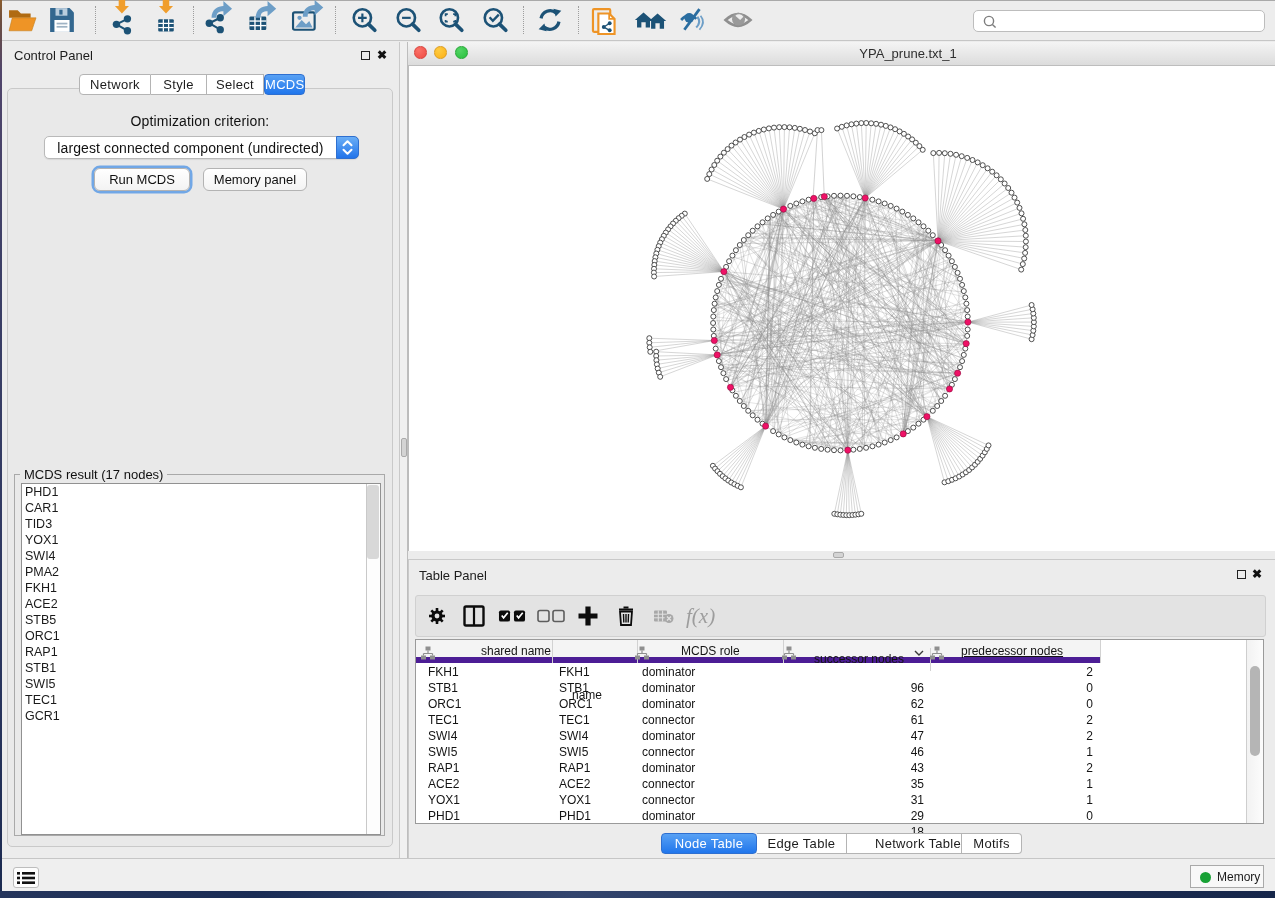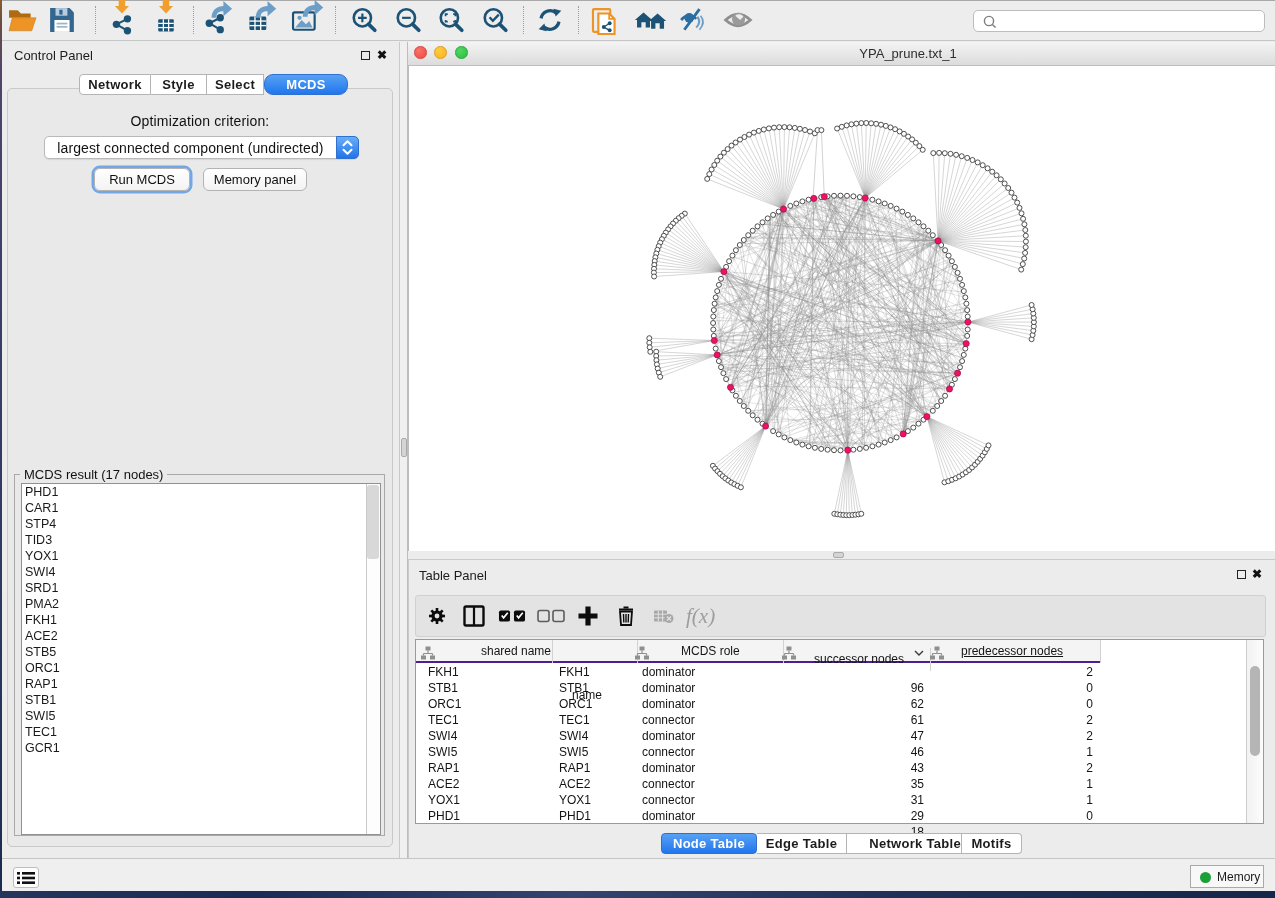--- a/index.html
+++ b/index.html
@@ -11,21 +11,21 @@
 #toolbar { left:0; top:0; width:1275px; height:41px; background:#ededed; border-top:1px solid #a9a9a9; border-bottom:1px solid #c6c6c6; }
 .tsep { position:absolute; top:6px; height:28px; width:0; border-left:1px dotted #9e9e9e; }
 #searchbox { position:absolute; left:973px; top:10px; width:292px; height:22px; background:#fff; border:1px solid #bdbdbd; border-radius:5px; }
 
 
 #cp-title { left:14px; top:48px; font-size:13px; color:#1c1c1c; }
 #cp-float { left:361px; top:51px; width:9px; height:9px; border:1.5px solid #222; }
 #cp-close { left:377px; top:48px; font-size:12px; font-weight:bold; color:#111; }
 #cp-body { left:7px; top:88px; width:386px; height:759px; background:#e9e9e9; border:1px solid #c9c9c9; border-radius:5px; }
 .tabs { position:absolute; display:flex; height:21px; }
-.tab { height:21px; line-height:20px; text-align:center; background:#fff; border:1px solid #b4b4b4; border-left:none; font-size:13px; letter-spacing:0.3px; color:#1c1c1c;font-weight:bold; }
+.tab { height:21px; line-height:20px; text-align:center; background:#fff; border:1px solid #b4b4b4; border-left:none; font-size:13px; letter-spacing:0.3px; color:#1c1c1c; }
 .tab.first { border-left:1px solid #b4b4b4; border-radius:4px 0 0 4px; }
 .tab.last { border-radius:0 4px 4px 0; }
 .tab.sel { background:linear-gradient(#58a1f4,#2076ec); color:#fff; border:1px solid #2e6fd0; border-radius:4px; }
 #cp-tabs { left:79px; top:74px; }
 #opt-label { left:0px; top:113px; width:400px; text-align:center; font-size:14px; letter-spacing:0.15px; color:#111; }
 #combo { left:44px; top:136px; width:315px; height:23px; background:#fff; border:1px solid #b9b9b9; border-radius:5px; box-shadow:0 1px 1px rgba(0,0,0,0.08); }
 #combo-text { position:absolute; left:4px; right:26px; top:2.5px; text-align:center; font-size:14px; letter-spacing:0.1px; color:#111; }
 #combo-btn { position:absolute; right:-1px; top:-1px; width:23px; height:23px; border-radius:0 5px 5px 0; background:linear-gradient(#6aaef6,#2274ea); border:1px solid #2e6fd0; }
 .btn { position:absolute; height:23px; background:linear-gradient(#ffffff,#f3f3f3); border:1px solid #b3b3b3; border-radius:6px; text-align:center; line-height:21px; font-size:13px; color:#111; }
 #btn-run { left:94px; top:168px; width:96px; box-shadow:0 0 0 2.5px rgba(100,160,230,0.9); }
@@ -51,21 +51,21 @@
 #canvas { left:408px; top:66px; width:867px; height:485px; background:#fff; border-left:1px solid #bcbcbc; }
 #belowcanvas { left:408px; top:551px; width:867px; height:8px; background:#ececec; }
 
 
 #tp { left:408px; top:559px; width:867px; height:299px; background:#ececec; border-top:1px solid #c9c9c9; border-left:1px solid #c9c9c9; }
 #tp-title { left:419px; top:568px; font-size:13px; color:#1c1c1c; }
 #tp-float { left:1237px; top:570px; width:9px; height:9px; border:1.5px solid #222; }
 #tp-close { left:1252px; top:567px; font-size:12px; font-weight:bold; color:#111; }
 #tp-toolbar { left:415px; top:595px; width:851px; height:42px; background:#e3e3e3; border:1px solid #d0d0d0; border-radius:3px; }
 #tbl { left:415px; top:639px; width:849px; height:185px; background:#fff; border:1px solid #9a9a9a; }
-#tbl-head { position:absolute; left:0; top:0; width:685px; height:23px; background:#f4f4f4; border-bottom:2px solid #4c1d95; border-right:1px solid #d2d2d2; font-size:12px; color:#141414; }
+#tbl-head { position:absolute; left:0; top:0; width:685px; height:23px; background:#f4f4f4; border-bottom:6px solid #4c1d95; border-right:1px solid #d2d2d2; font-size:12px; color:#141414; }
 .hcell { position:absolute; top:0; height:23px; border-right:1px solid #d2d2d2; }
 .hlab { position:absolute; top:4px; white-space:nowrap; }
 .row { position:absolute; height:16px; font-size:12px; color:#141414; width:100%; }
 .c1 { position:absolute; left:12px; }
 .c2 { position:absolute; left:143px; }
 .c3 { position:absolute; left:226px; }
 .c4 { position:absolute; width:93px; left:415px; text-align:right;margin-top:16px; }
 .c5 { position:absolute; width:93px; left:584px; text-align:right; }
 #tbl-vsb { position:absolute; right:0; top:0; bottom:0; width:17px; border-left:1px solid #cecece; background:linear-gradient(90deg,#f2f2f2,#fcfcfc); }
 #tbl-vthumb { position:absolute; left:3px; top:26px; width:10px; height:90px; background:#b5b5b5; border-radius:5px; }
@@ -227,43 +227,41 @@
   </svg>
 
 <div class="abs" id="cp-title">Control Panel</div>
 <div class="abs" id="cp-float"></div>
 <div class="abs" id="cp-close">✖</div>
 <div class="abs" id="cp-body"></div>
 <div class="tabs" id="cp-tabs">
   <div class="tab first" style="width:72px;">Network</div>
   <div class="tab" style="width:56px;">Style</div>
   <div class="tab" style="width:57px;">Select</div>
-  <div class="tab last sel" style="width:84px;border-radius:9px;">MCDS</div>
+  <div class="tab last sel" style="width:41px;">MCDS</div>
 </div>
 <div class="abs" id="opt-label">Optimization criterion:</div>
 <div class="abs" id="combo">
   <div id="combo-text">largest connected component (undirected)</div>
   <div id="combo-btn"><svg width="21" height="21" viewBox="0 0 21 21">
         <path d="M6.5 8.2 L10.5 4.2 L14.5 8.2" fill="none" stroke="#fff" stroke-width="2" stroke-linecap="round" stroke-linejoin="round"></path>
         <path d="M6.5 12.8 L10.5 16.8 L14.5 12.8" fill="none" stroke="#fff" stroke-width="2" stroke-linecap="round" stroke-linejoin="round"></path>
       </svg></div>
 </div>
 <div class="btn" id="btn-run">Run MCDS</div>
 <div class="btn" id="btn-close">Memory panel</div>
 
 <div class="abs" id="grp-line"></div>
 <div class="abs" id="grp-label">MCDS result (17 nodes)</div>
 <div class="abs" id="grp-list">
 <div class="it">PHD1</div>
 <div class="it">CAR1</div>
-<div class="it">STP4</div>
 <div class="it">TID3</div>
 <div class="it">YOX1</div>
 <div class="it">SWI4</div>
-<div class="it">SRD1</div>
 <div class="it">PMA2</div>
 <div class="it">FKH1</div>
 <div class="it">ACE2</div>
 <div class="it">STB5</div>
 <div class="it">ORC1</div>
 <div class="it">RAP1</div>
 <div class="it">STB1</div>
 <div class="it">SWI5</div>
 <div class="it">TEC1</div>
 <div class="it">GCR1</div>

